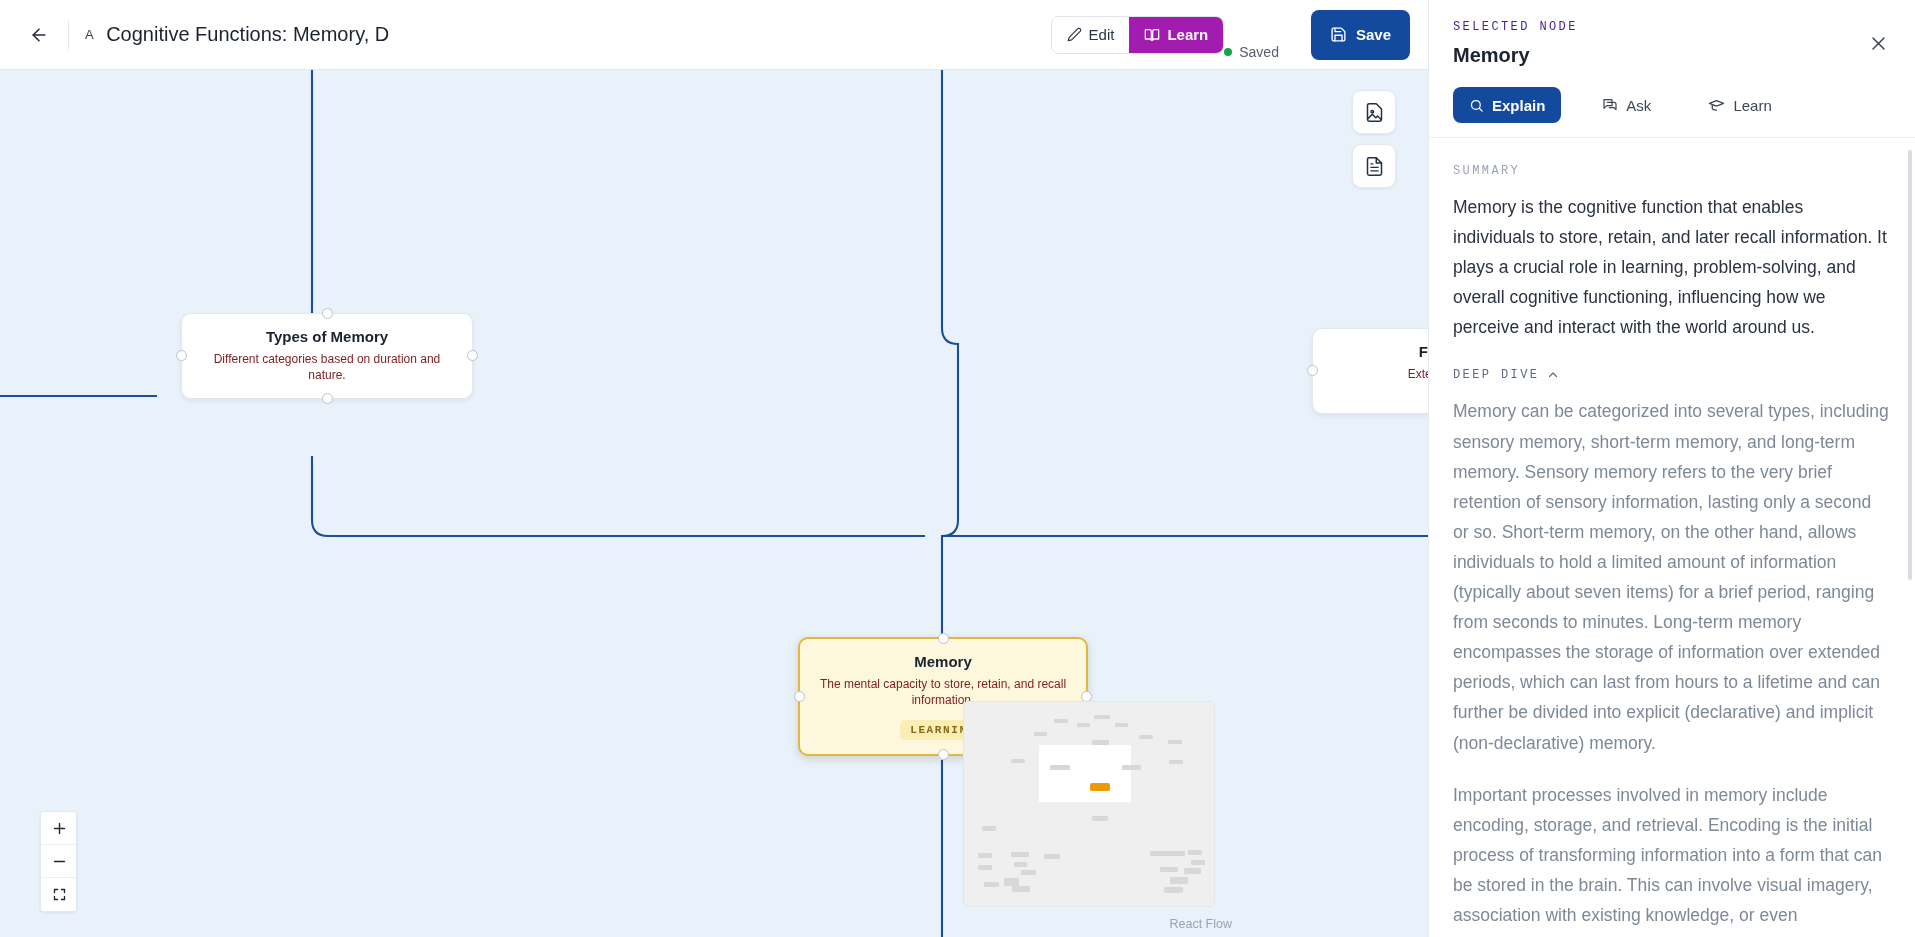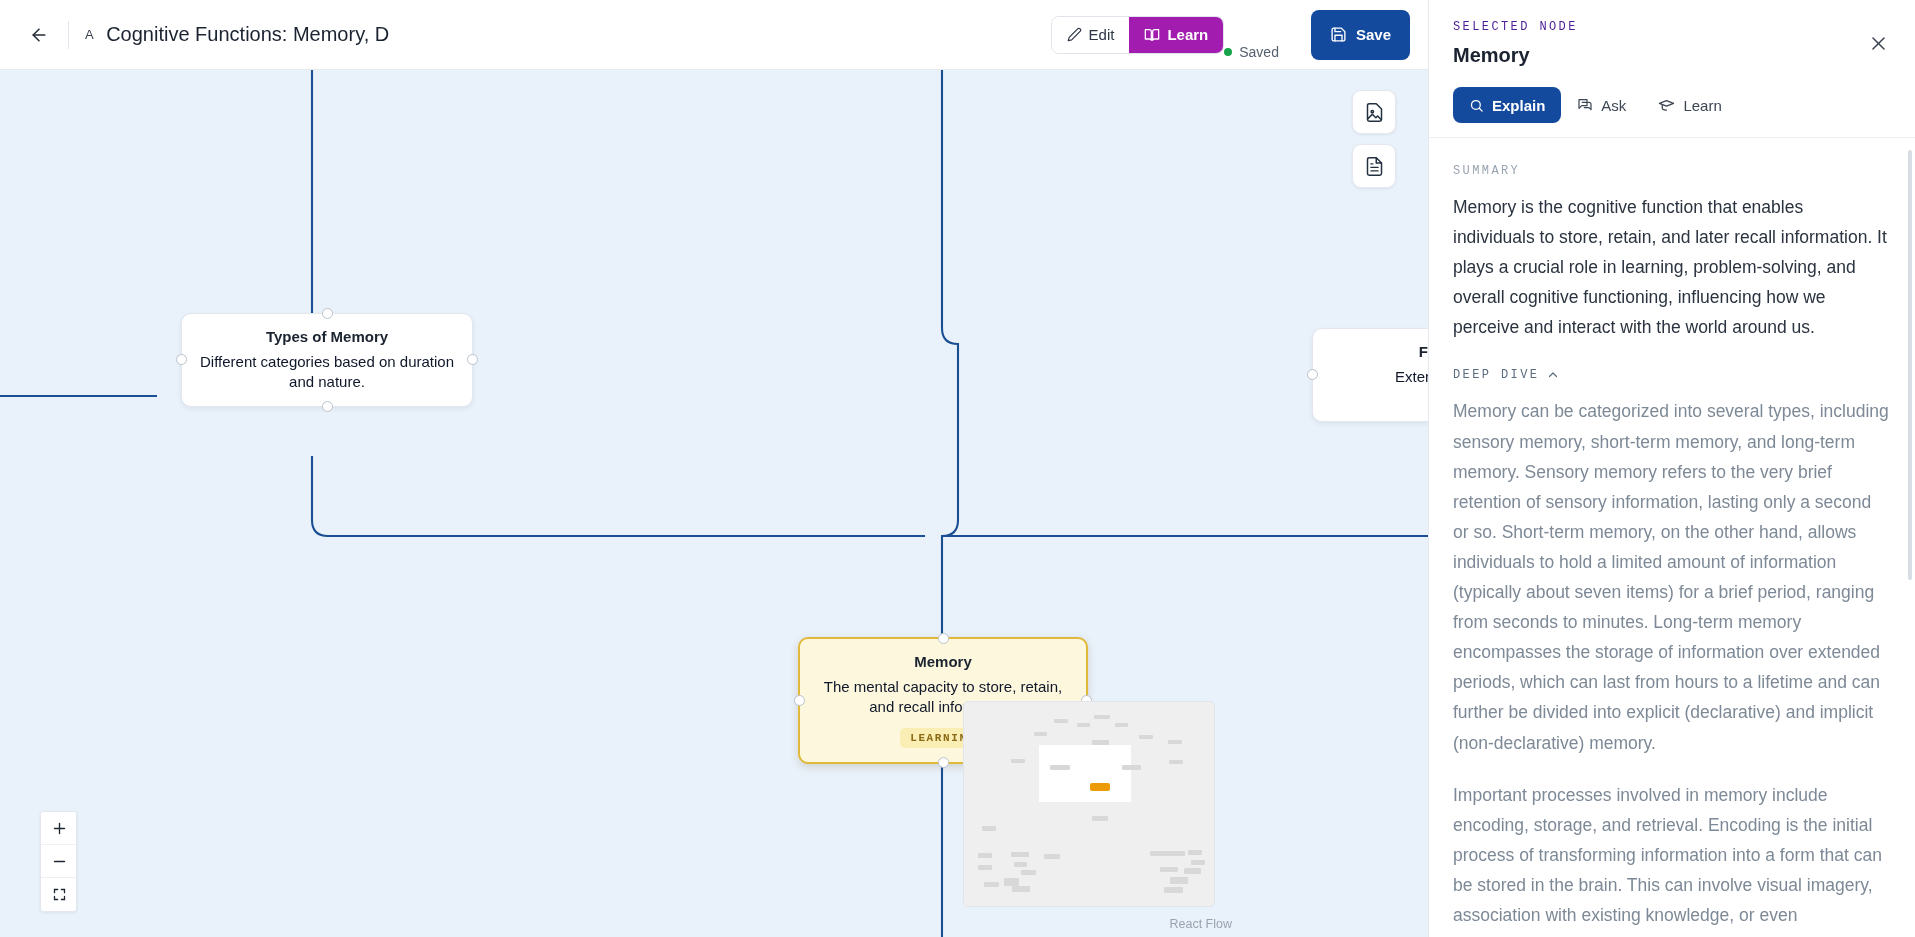--- a/index.html
+++ b/index.html
@@ -74,21 +74,21 @@
   .node {
     position: absolute;
     background: #ffffff;
     border: 1px solid #e3e7ed;
     border-radius: 10px;
     box-shadow: 0 2px 5px rgba(25,45,80,.07);
     padding: 14px 16px;
     text-align: center;
   }
   .node-title { font-size: 15px; font-weight: 700; color: #1b2330; margin-bottom: 7px; }
-  .node-desc { font-size: 15px; color: #0f172a; line-height: 1.32; }
+  .node-desc { font-size: 12px; color: #7f1d1d; line-height: 1.32; }
 
   .node.selected {
     background: #fdf8dd;
     border: 2px solid #e0b83c;
     box-shadow: 0 3px 8px rgba(90,70,10,.18);
   }
   .node-badge {
     display: inline-block; margin-top: 11px;
     background: #fbeeb4; color: #8a6a14;
     font-size: 11px; font-weight: 700; letter-spacing: 1.6px;
@@ -157,21 +157,21 @@
     font-family: "Liberation Mono", monospace; margin-bottom: 10px;
   }
   .panel-title { font-size: 20px; font-weight: 700; color: #1b2330; }
   .panel-close {
     position: absolute; top: 30px; right: 24px;
     width: 26px; height: 26px; cursor: pointer;
     display: flex; align-items: center; justify-content: center; color: #3b4452;
   }
 
   .tabs {
-    display: flex; align-items: center; gap: 0;
+    display: flex; align-items: center; gap: 25px;
     padding: 8px 24px 14px 24px;
     border-bottom: 1px solid #edf0f4;
   }
   .tab {
     display: flex; align-items: center; gap: 8px;
     height: 36px; padding: 0 16px; border-radius: 8px;
     font-size: 15px; color: #3d4754; background: transparent;
     border: none; cursor: pointer;
     font-family: "Liberation Sans", sans-serif;
   }

